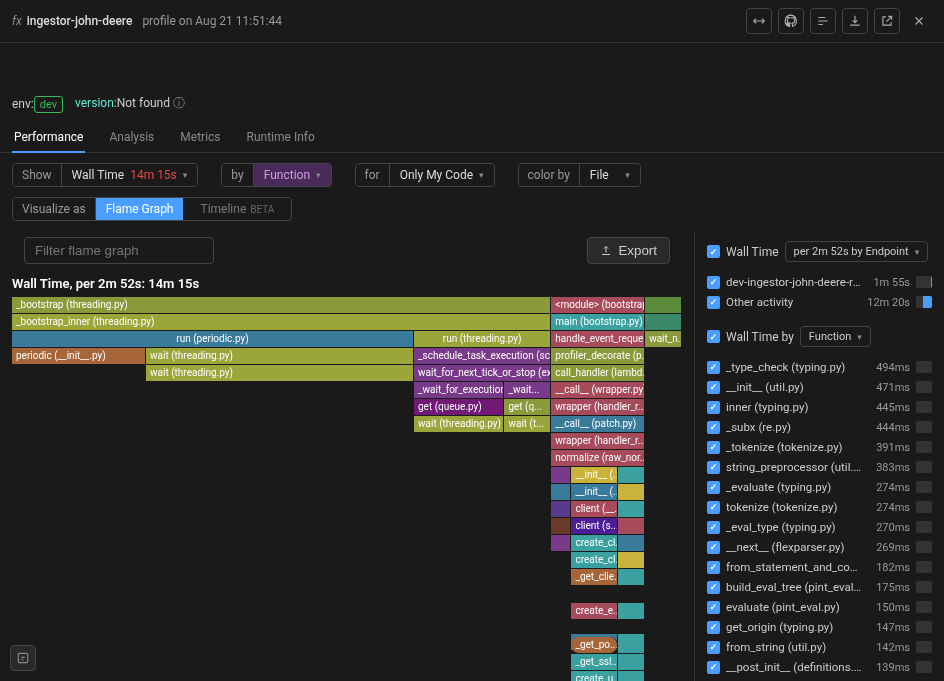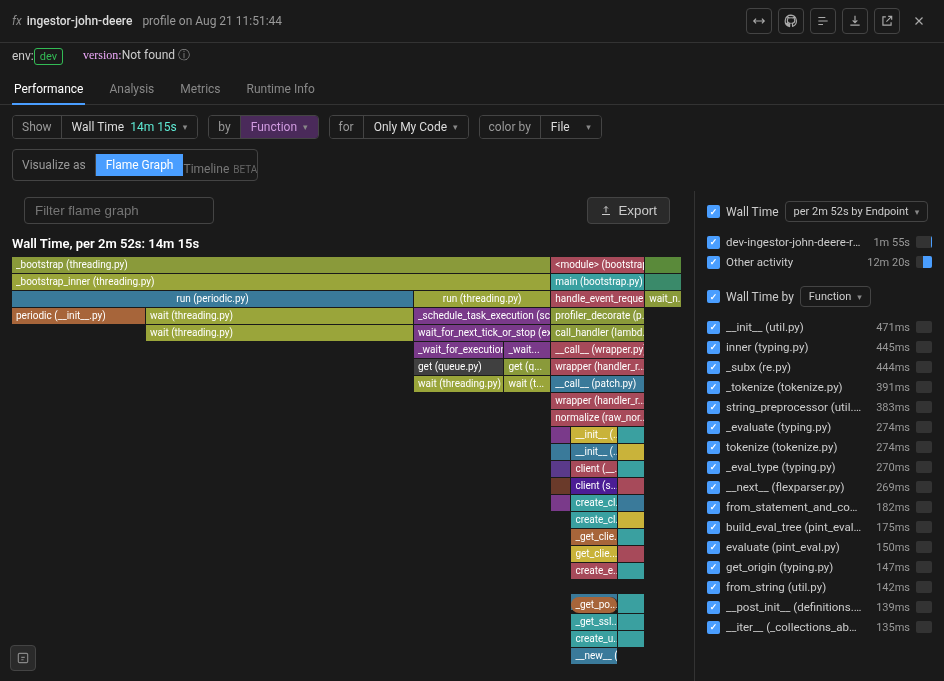--- a/index.html
+++ b/index.html
@@ -22,35 +22,35 @@
 .topbar-left { display:flex; align-items:center; gap:10px; flex-wrap:wrap; }
 .profile-name { font-weight:500; color:#ddd;text-align:right; }
 .prefix { font-style: italic; color:#888; margin-right:2px;}
 .topbar-right { display:flex; gap:6px; }
 .icon-btn {
   width:26px; height:26px; border:1px solid #444; border-radius:4px;
   display:flex; align-items:center; justify-content:center; color:#aaa;
   background:none; cursor:pointer;
 }
 .icon-btn svg { width:14px; height:14px; fill:none; stroke:currentColor; stroke-width:2; }
-.env-row { display:flex; gap:20px; padding: 4px 12px 8px; align-items:center; font-size:12px; }
+.env-row { display:flex; gap:12px; padding: 4px 12px 8px; align-items:center; font-size:12px;margin-top:48px; }
 .env-badge { border:1px solid #3b5; color:#3b5; padding:1px 5px; border-radius:3px; font-size:11px; }
 .tabs { display:flex; gap:22px; padding:0 12px; border-bottom:1px solid #333; }
 .tab { padding:10px 2px 8px; color:#888; cursor:pointer; position:relative; }
 .tab.active { color:#fff; }
 .tab.active::after { content:''; position:absolute; left:0; right:0; bottom:-1px; height:2px; background:#4a9eff; }
-.controls { display:flex; gap:10px; padding:10px 12px; align-items:center; flex-wrap:wrap; }
+.controls { display:flex; gap:23px; padding:10px 12px; align-items:center; flex-wrap:wrap; }
 .ctrl-group { display:flex; align-items:center; border:1px solid #444; border-radius:4px; overflow:hidden; }
 .ctrl-label { padding:4px 9px; color:#999; background:#1a1a1a; border-right:1px solid #444; }
 .ctrl-select { padding:4px 10px; background:#1a1a1a; color:#ddd; border:none; display:flex; align-items:center; gap:6px; cursor:pointer; min-width:60px;}
 .ctrl-select.purple { background:#4a2a5a; color:#d19be0; }
 .chev { font-size:9px; color:#888; margin-left:auto; }
 .controls2 { display:flex; gap:10px; padding:0 12px 10px; align-items:center; }
 .visualize-flame { background:#4a9eff; color:#fff; padding:4px 10px; }
-.timeline-beta { color:#777; padding:4px 0;margin-top:8px; }
+.timeline-beta { color:#777; padding:4px 17px; }
 .beta-tag { background:none; color:#666; font-size:10px; margin-left:4px;}
 .filter-row { display:flex; padding:6px 12px; align-items:center; justify-content:space-between; }
 .filter-input {
   background:#1a1a1a; border:1px solid #444; border-radius:4px;
   padding:5px 10px; color:#ccc; width:190px;
 }
 .export-btn {
   border:1px solid #444; border-radius:4px; padding:5px 12px;
   background:#2a2a2a; color:#ccc; display:flex; gap:6px; align-items:center; cursor:pointer;
 }
@@ -118,36 +118,36 @@
     <button class="icon-btn" style="border:none;">
         <svg viewBox="0 0 24 24">
           <path d="M6 6l12 12M18 6L6 18"></path>
         </svg>
       </button>
   </div>
 </div>
 
 <div class="env-row">
   <span><span>env:</span><span class="env-badge">dev</span></span>
-  <span><span style="color:#f0abfc;font-family:Liberation Serif, serif;">version:</span><span>Not found</span> <span style="color:#888;">ⓘ</span></span>
+  <span><span style="color:#5eead4;">version:</span><span>Not found</span> <span style="color:#888;">ⓘ</span></span>
 </div>
 
 <div class="tabs">
   <div class="tab active">Performance</div>
   <div class="tab">Analysis</div>
   <div class="tab">Metrics</div>
   <div class="tab">Runtime Info</div>
 </div>
 
 <div class="controls">
   <div class="ctrl-group">
     <span class="ctrl-label">Show</span>
     <span class="ctrl-select" style="min-width:130px;">
         <span>Wall Time</span>
-        <span style="margin-left:auto;color:#5eead4;">14m 15s</span>
+        <span style="margin-left:auto;color:#ef4444;">14m 15s</span>
         <span class="chev">▾</span>
       </span>
   </div>
   <div class="ctrl-group">
     <span class="ctrl-label">by</span>
     <span class="ctrl-select purple">
         <span>Function</span>
         <span class="chev">▾</span>
       </span>
   </div>
@@ -214,21 +214,21 @@
           <div class="flame-cell" style="left: 20%; width: 40%; background: rgb(154, 165, 58);">wait (threading.py)</div>
           <div class="flame-cell" style="left: 60%; width: 20.5%; background: rgb(122, 58, 138);">wait_for_next_tick_or_stop (exe...</div>
           <div class="flame-cell" style="left: 80.5%; width: 14%; background: rgb(138, 154, 58);">call_handler (lambd...</div>
         </div>
         <div class="flame-row" style="top: 85px;">
           <div class="flame-cell" style="left: 60%; width: 13.5%; background: rgb(122, 58, 138);">_wait_for_execution...</div>
           <div class="flame-cell" style="left: 73.5%; width: 7%; background: rgb(122, 58, 138);">_wait...</div>
           <div class="flame-cell" style="left: 80.5%; width: 14%; background: rgb(167, 74, 90);">__call__ (wrapper.py)</div>
         </div>
         <div class="flame-row" style="top: 102px;">
-          <div class="flame-cell" style="left: 60%; width: 13.5%; background: #404040;">get (queue.py)</div>
+          <div class="flame-cell" style="left: 60%; width: 13.5%; background: #701a75;">get (queue.py)</div>
           <div class="flame-cell" style="left: 73.5%; width: 7%; background: rgb(138, 154, 58);">get (q...</div>
           <div class="flame-cell" style="left: 80.5%; width: 14%; background: rgb(167, 74, 90);">wrapper (handler_r...</div>
         </div>
         <div class="flame-row" style="top: 119px;">
           <div class="flame-cell" style="left: 60%; width: 13.5%; background: rgb(154, 165, 58);">wait (threading.py)</div>
           <div class="flame-cell" style="left: 73.5%; width: 7%; background: rgb(154, 165, 58);">wait (t...</div>
           <div class="flame-cell" style="left: 80.5%; width: 14%; background: rgb(58, 122, 154);">__call__ (patch.py)</div>
         </div>
         <div class="flame-row" style="top: 136px;">
           <div class="flame-cell" style="left: 80.5%; width: 14%; background: rgb(167, 74, 90);">wrapper (handler_r...</div>
@@ -261,24 +261,20 @@
           <div class="flame-cell" style="left: 83.5%; width: 7%; background: rgb(58, 160, 160);">create_cl...</div>
           <div class="flame-cell" style="left: 90.5%; width: 4%; background: rgb(58, 122, 154);"></div>
         </div>
         <div class="flame-row" style="top: 255px;">
           <div class="flame-cell" style="left: 83.5%; width: 7%; background: rgb(58, 160, 160);">create_cl...</div>
           <div class="flame-cell" style="left: 90.5%; width: 4%; background: rgb(201, 179, 58);"></div>
         </div>
         <div class="flame-row" style="top: 272px;">
           <div class="flame-cell" style="left: 83.5%; width: 7%; background: rgb(167, 101, 58);">_get_clie...</div>
           <div class="flame-cell" style="left: 90.5%; width: 4%; background: rgb(58, 160, 160);"></div>
-        </div>
-        <div class="flame-row" style="top: 289px;">
-          <div class="flame-cell" style="left: 83.5%; width: 7%; background: rgb(201, 179, 58);">get_clie...</div>
-          <div class="flame-cell" style="left: 90.5%; width: 4%; background: rgb(167, 74, 90);"></div>
         </div>
         <div class="flame-row" style="top: 306px;">
           <div class="flame-cell" style="left: 83.5%; width: 7%; background: rgb(167, 74, 90);">create_e...</div>
           <div class="flame-cell" style="left: 90.5%; width: 4%; background: rgb(58, 160, 160);"></div>
         </div>
         <div class="flame-row" style="top: 337px;">
           <div class="flame-cell" style="left: 83.5%; width: 7%; background: rgb(58, 122, 154);">__init__ ...</div>
           <div class="flame-cell" style="left: 90.5%; width: 4%; background: rgb(58, 160, 160);"></div>
         </div>
         <div class="flame-row" style="top: 340px;">
@@ -332,20 +328,26 @@
       <div class="cb"></div>
       <span>Wall Time by</span>
       <span class="side-select">
           <span>Function</span>
           <span class="chev">▾</span>
         </span>
     </div>
     <div id="functions">
         <div class="side-row">
           <div class="cb"></div>
+          <span class="label">_type_check (typing.py)</span>
+          <span class="time">494ms</span>
+          <span class="bar"></span>
+        </div>
+        <div class="side-row">
+          <div class="cb"></div>
           <span class="label">__init__ (util.py)</span>
           <span class="time">471ms</span>
           <span class="bar"></span>
         </div>
         <div class="side-row">
           <div class="cb"></div>
           <span class="label">inner (typing.py)</span>
           <span class="time">445ms</span>
           <span class="bar"></span>
         </div>

